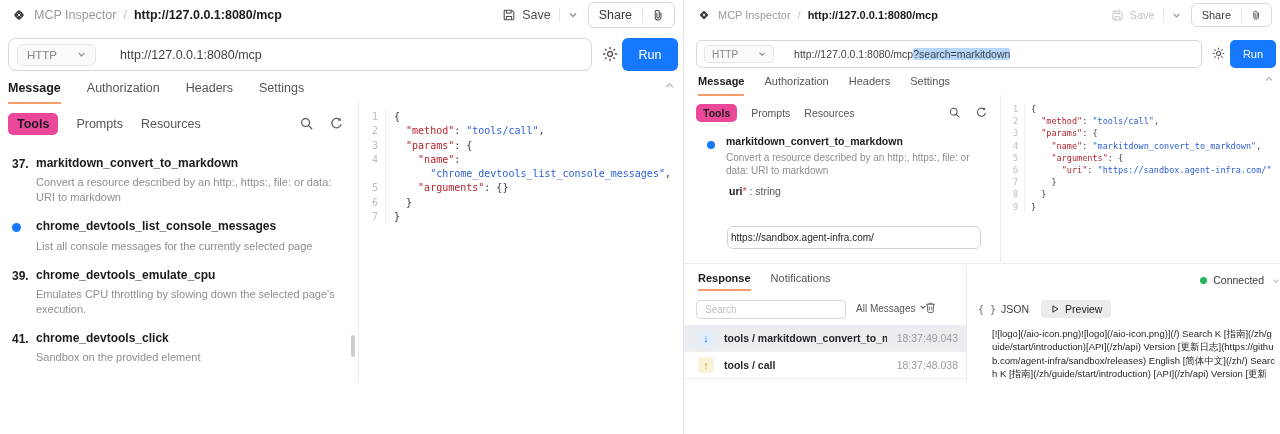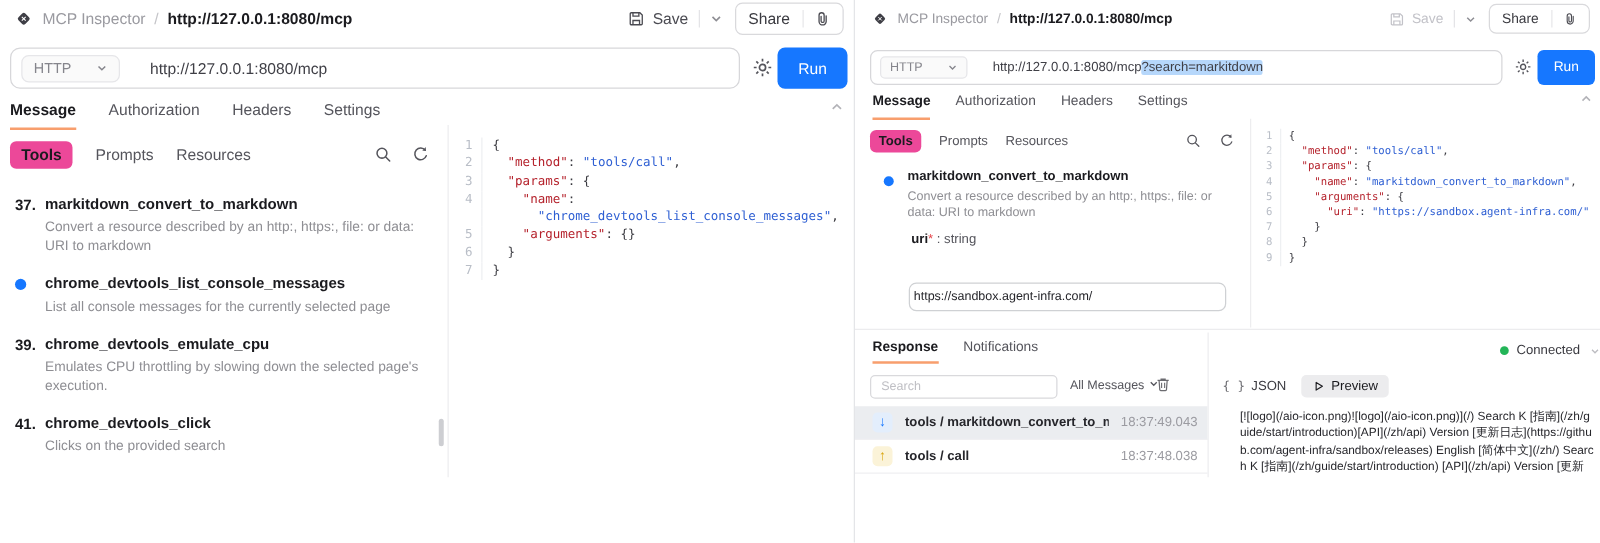--- a/index.html
+++ b/index.html
@@ -235,21 +235,21 @@
         <span class="tnum">39.</span>
         <span class="tname">chrome_devtools_emulate_cpu</span>
       </div>
       <div class="tdesc">Emulates CPU throttling by slowing down the selected page's execution.</div>
     </div>
     <div class="titem">
       <div class="trow">
         <span class="tnum">41.</span>
         <span class="tname">chrome_devtools_click</span>
       </div>
-      <div class="tdesc">Clicks on the provided search</div>
+      <div class="tdesc">Sandbox on the provided element</div>
     </div>
   </div>
   <div class="lp-scroll"></div>
   <div class="lp-vsep"></div>
 
   <div class="editor">
       <div class="cl">
         <span class="ln">1</span>
         <span class="lc"><span class="tk-p">{</span></span>
       </div>

